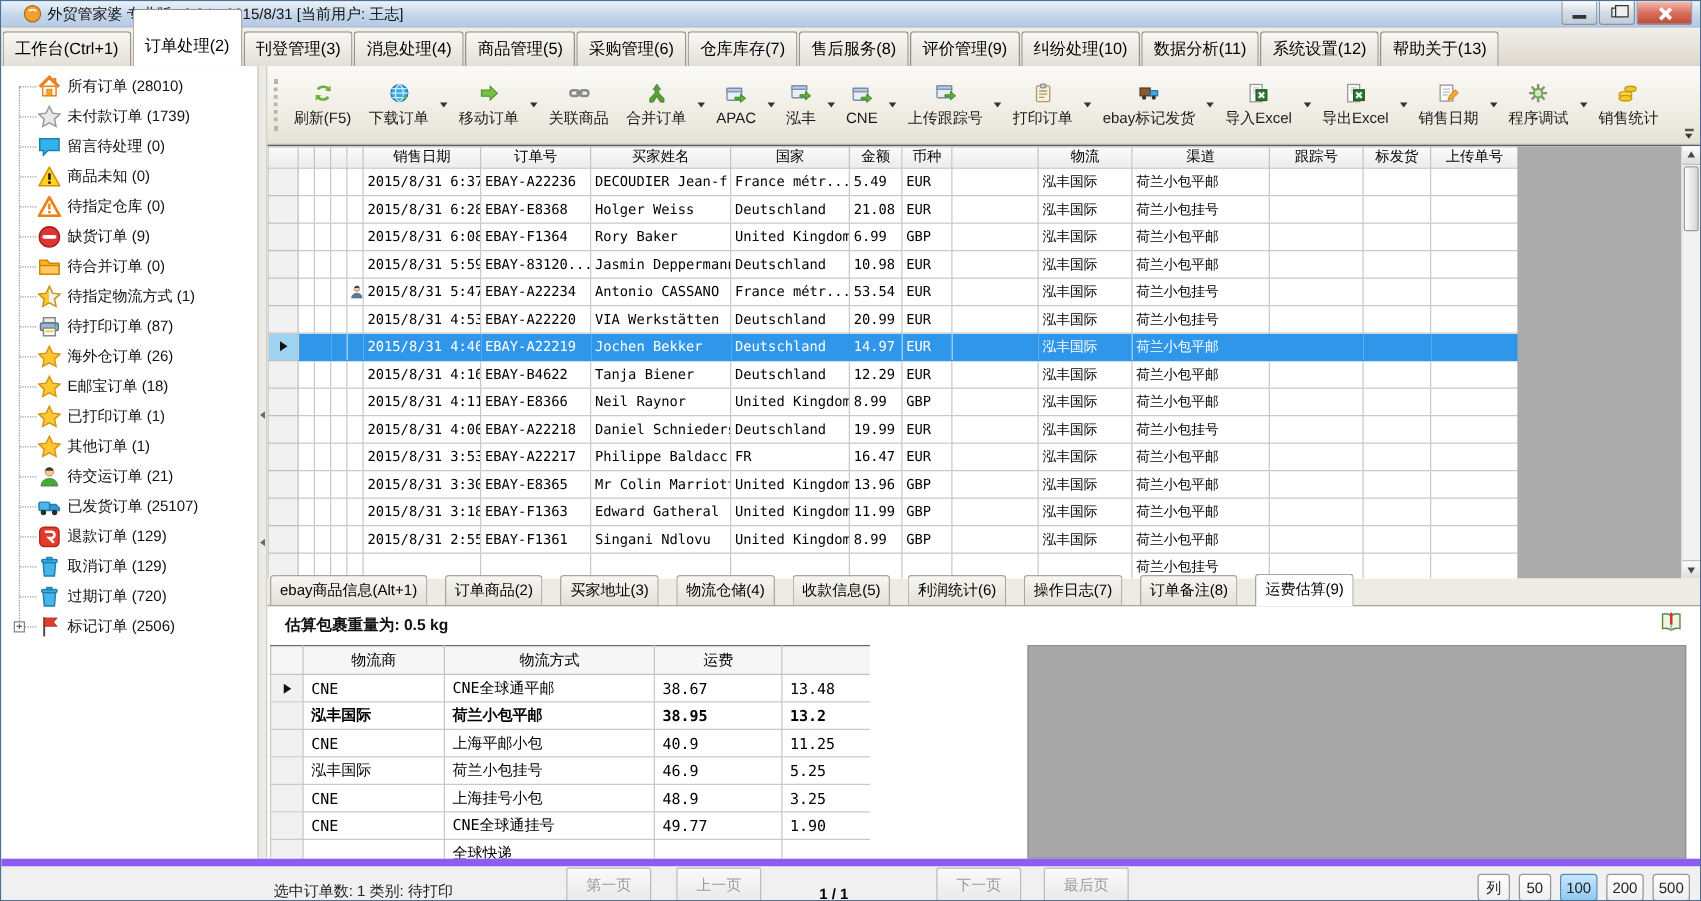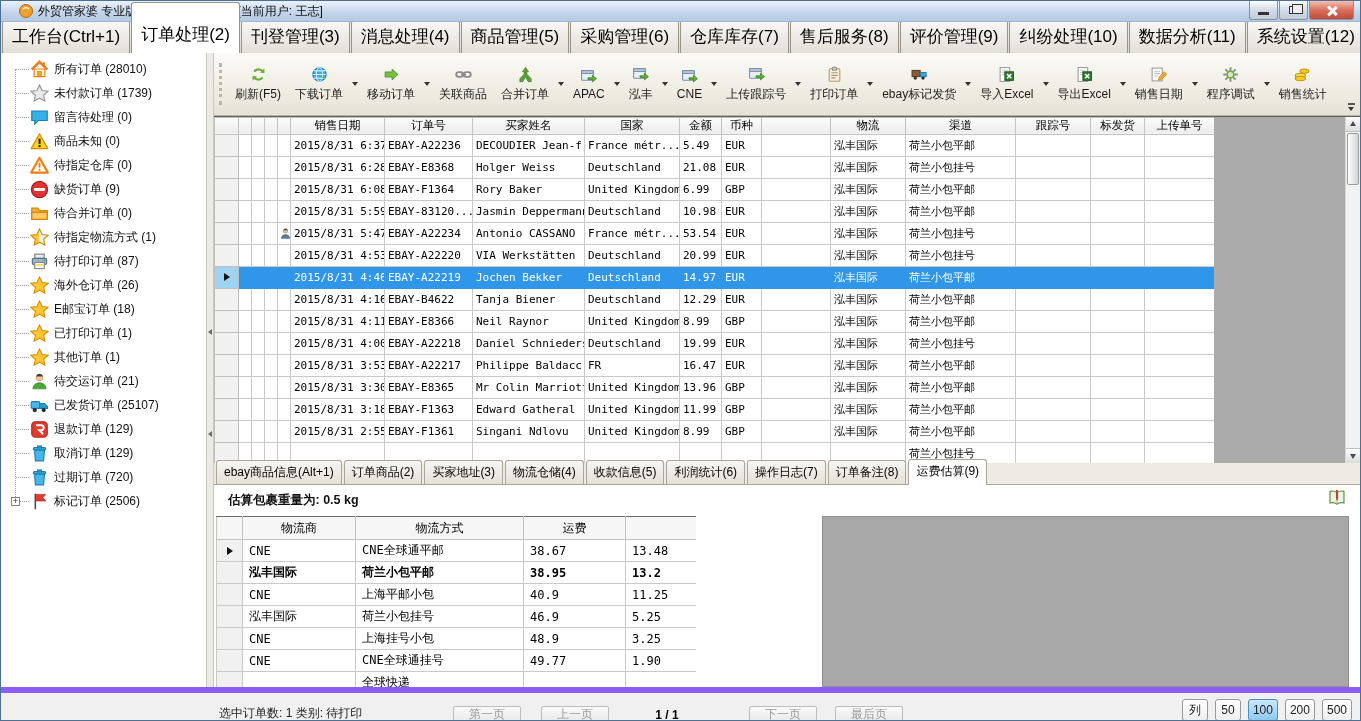--- a/index.html
+++ b/index.html
@@ -14,21 +14,21 @@
   .win-btn.close { width:45px; background:linear-gradient(#f3c1b4,#d9705e 50%,#c14a38); }
   .glyph-min { width:11px; height:3px; background:#333; margin-top:6px;}
   .glyph-restore { width:9px; height:8px; border:1px solid #333; background:#eee; position:relative;}
   .glyph-restore::before { content:''; position:absolute; left:2px; top:-3px; width:9px; height:8px; border:1px solid #333; background:#eee;}
   .glyph-x { position:relative; width:11px; height:11px; }
   .glyph-x::before,.glyph-x::after { content:''; position:absolute; left:5px; top:0; width:2.5px; height:12px; background:#fff; }
   .glyph-x::before { transform:rotate(45deg);} .glyph-x::after{ transform:rotate(-45deg);}
 
   
   .menubar { height:31px; background:linear-gradient(#f1efe9,#dcd8cf); display:flex; align-items:flex-end; padding:0 1px; }
-  .mtab { border:1px solid #98948a; border-bottom:none; border-radius:3px 3px 0 0; background:linear-gradient(#f9f8f5,#e2dfd7); padding:4px 9px 5px; font-size:17px; margin-right:1px; white-space:nowrap; cursor:pointer; }
+  .mtab { border:1px solid #98948a; border-bottom:none; border-radius:3px 3px 0 0; background:linear-gradient(#f9f8f5,#e2dfd7); padding:4px 9px 5px; font-size:13px; margin-right:1px; white-space:nowrap; cursor:pointer; }
   .mtab.active { background:#fff; padding-top:20px; padding-bottom:7px; position:relative; z-index:2; }
 
   .body-row { display:flex; height:634px; }
 
   
   .sidebar { width:205px; background:#fff; overflow:hidden; position:relative; }
   .tree { position:relative; padding-top:4px; }
   .treeline { position:absolute; left:14px; top:16px; width:0; border-left:1px dotted #9a9a9a; }
   .sitem { display:flex; align-items:center; height:24px; position:relative; cursor:pointer; white-space:nowrap; }
   .stem { width:13px; margin-left:15px; border-top:1px dotted #9a9a9a; flex:none; }
@@ -71,35 +71,35 @@
   .vscroll { position:absolute; right:0; top:0; bottom:0; width:15px; background:#f2f2f2; border-left:1px solid #d8d8d8;}
   .sbtn { height:15px; display:flex; align-items:center; justify-content:center; background:linear-gradient(#fefefe,#dcdcdc); border-bottom:1px solid #c0c0c0;}
   .sbtn.bottom { position:absolute; bottom:0; left:0; right:0; border-top:1px solid #c0c0c0; border-bottom:none;}
   .tri-up { width:0;height:0;border-left:3.5px solid transparent;border-right:3.5px solid transparent;border-bottom:5px solid #4a4a4a;}
   .tri-down { width:0;height:0;border-left:3.5px solid transparent;border-right:3.5px solid transparent;border-top:5px solid #4a4a4a;}
   .sthumb { position:absolute; top:16px; left:1px; right:1px; height:52px; background:linear-gradient(90deg,#fdfdfd,#d5d5d5); border:1px solid #9c9c9c; border-radius:2px;}
 
   
   .bottom-panel { height:224px; background:#fff; position:relative; }
   .btabs { height:22px; background:#edebe4; border-bottom:1px solid #a9a69c; display:flex; align-items:flex-end; padding:0 2px; }
-  .btab { border:1px solid #a9a69c; border-bottom:none; border-radius:3px 3px 0 0; background:linear-gradient(#f7f6f2,#e3e0d7); font-size:12px; padding:3px 7px 3px; margin-right:2px; white-space:nowrap; cursor:pointer;}
+  .btab { border:1px solid #a9a69c; border-bottom:none; border-radius:3px 3px 0 0; background:linear-gradient(#f7f6f2,#e3e0d7); font-size:12px; padding:3px 7px 3px; margin-right:14px; white-space:nowrap; cursor:pointer;}
   .btab.active { background:#fff; position:relative; margin-bottom:-1px; padding-bottom:5px; z-index:2;}
   .weight-row { height:31px; display:flex; align-items:center; padding-left:14px; font-size:12.5px; font-weight:bold; color:#111;}
   .book { position:absolute; right:14px; top:26px; width:18px; height:18px;}
   .freight-wrap { height:171px; overflow:hidden; margin-left:2px; width:480px; }
   #freight-table { width:605px; font-size:12px; font-family:"DejaVu Sans Mono", monospace; border:1px solid #6d6d6d;}
   #freight-table th { height:23px; background:#f6f6f6; border:1px solid #c3c3c3; border-top-color:#6d6d6d; font-family:"Liberation Sans",sans-serif; font-weight:normal; font-size:12px; text-align:center;}
   #freight-table td { height:22px; border:1px solid #c9c9c9; padding:0 6px; white-space:nowrap; overflow:hidden; background:#fff;}
   #freight-table td.selcol { background:#f1f1f1; text-align:center; padding:0;}
   #freight-table tr.bold td { font-weight:bold; }
   .graypanel { position:absolute; left:608px; top:53px; right:11px; bottom:0; background:#a8a8a8; border:1px solid #8f8f8f;}
 
   
   .statusbar { height:35px; background:#f0f0f0; border-top:6px solid #8b5cf6; display:flex; align-items:flex-end; font-size:12px; color:#222; padding-left:218px; position:relative;}
-  .pgbtn { width:68px; height:16px; border:1px solid #bdbdbd; border-radius:2px; background:linear-gradient(#fafafa,#e9e9e9); color:#9b9b9b; display:flex; align-items:center; justify-content:center; cursor:default;}
+  .pgbtn { width:68px; height:28px; border:1px solid #bdbdbd; border-radius:2px; background:linear-gradient(#fafafa,#e9e9e9); color:#9b9b9b; display:flex; align-items:center; justify-content:center; cursor:default;}
   .pgind { font-weight:bold; color:#000; width:60px; text-align:center;}
   .sizegroup { position:absolute; right:8px; top:6px; display:flex; gap:7px;}
   .szbtn { min-width:26px; height:22px; padding:0 4px; border:1px solid #989898; border-radius:3px; background:linear-gradient(#ffffff,#efefef); display:flex; align-items:center; justify-content:center; font-size:12px; cursor:pointer;}
   .szbtn.active { background:linear-gradient(#c9e7fb,#8ec9f0); border-color:#4f8fbf; }
 </style>
 </head>
 <body>
 
 <div class="titlebar">
   <span class="appicon">

